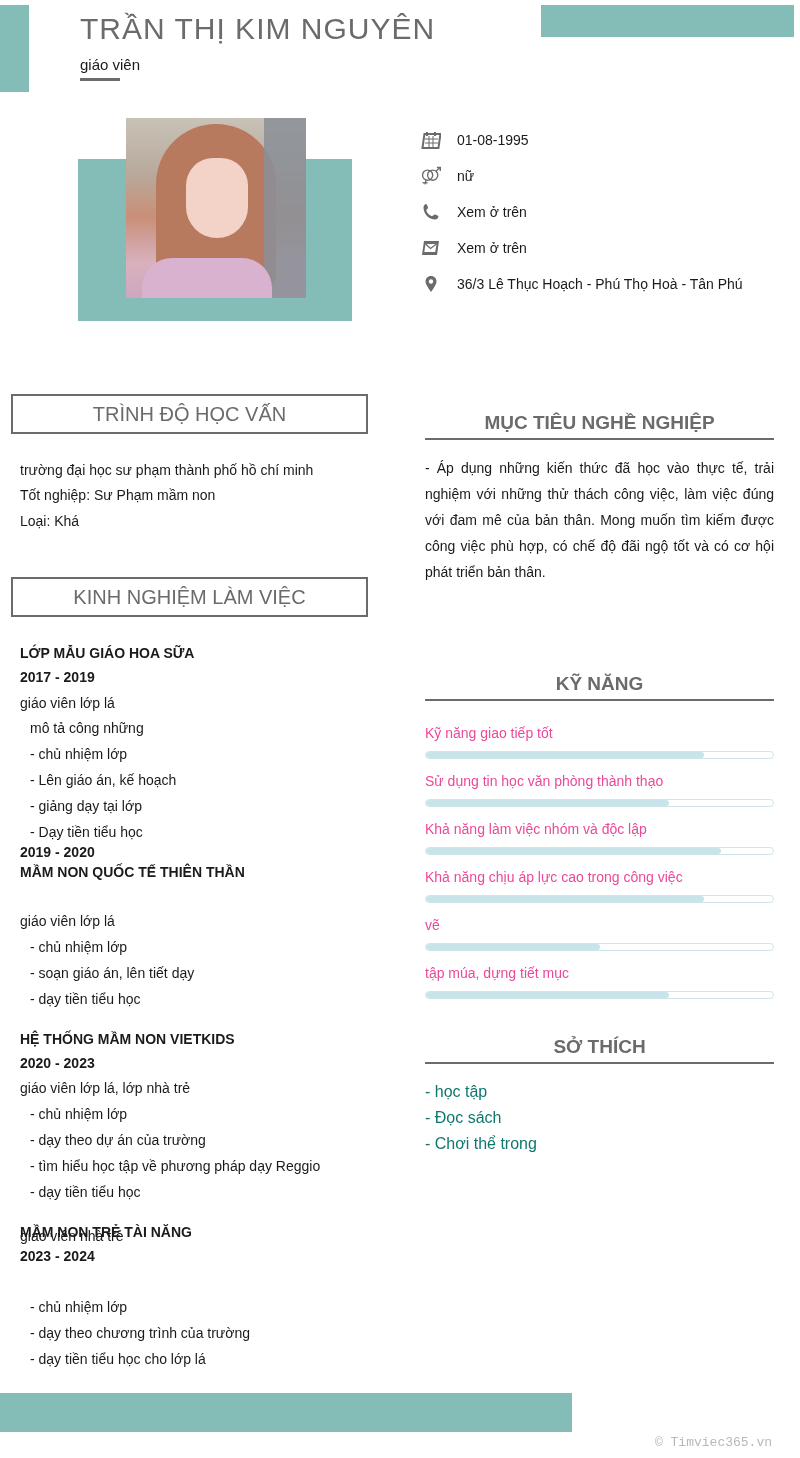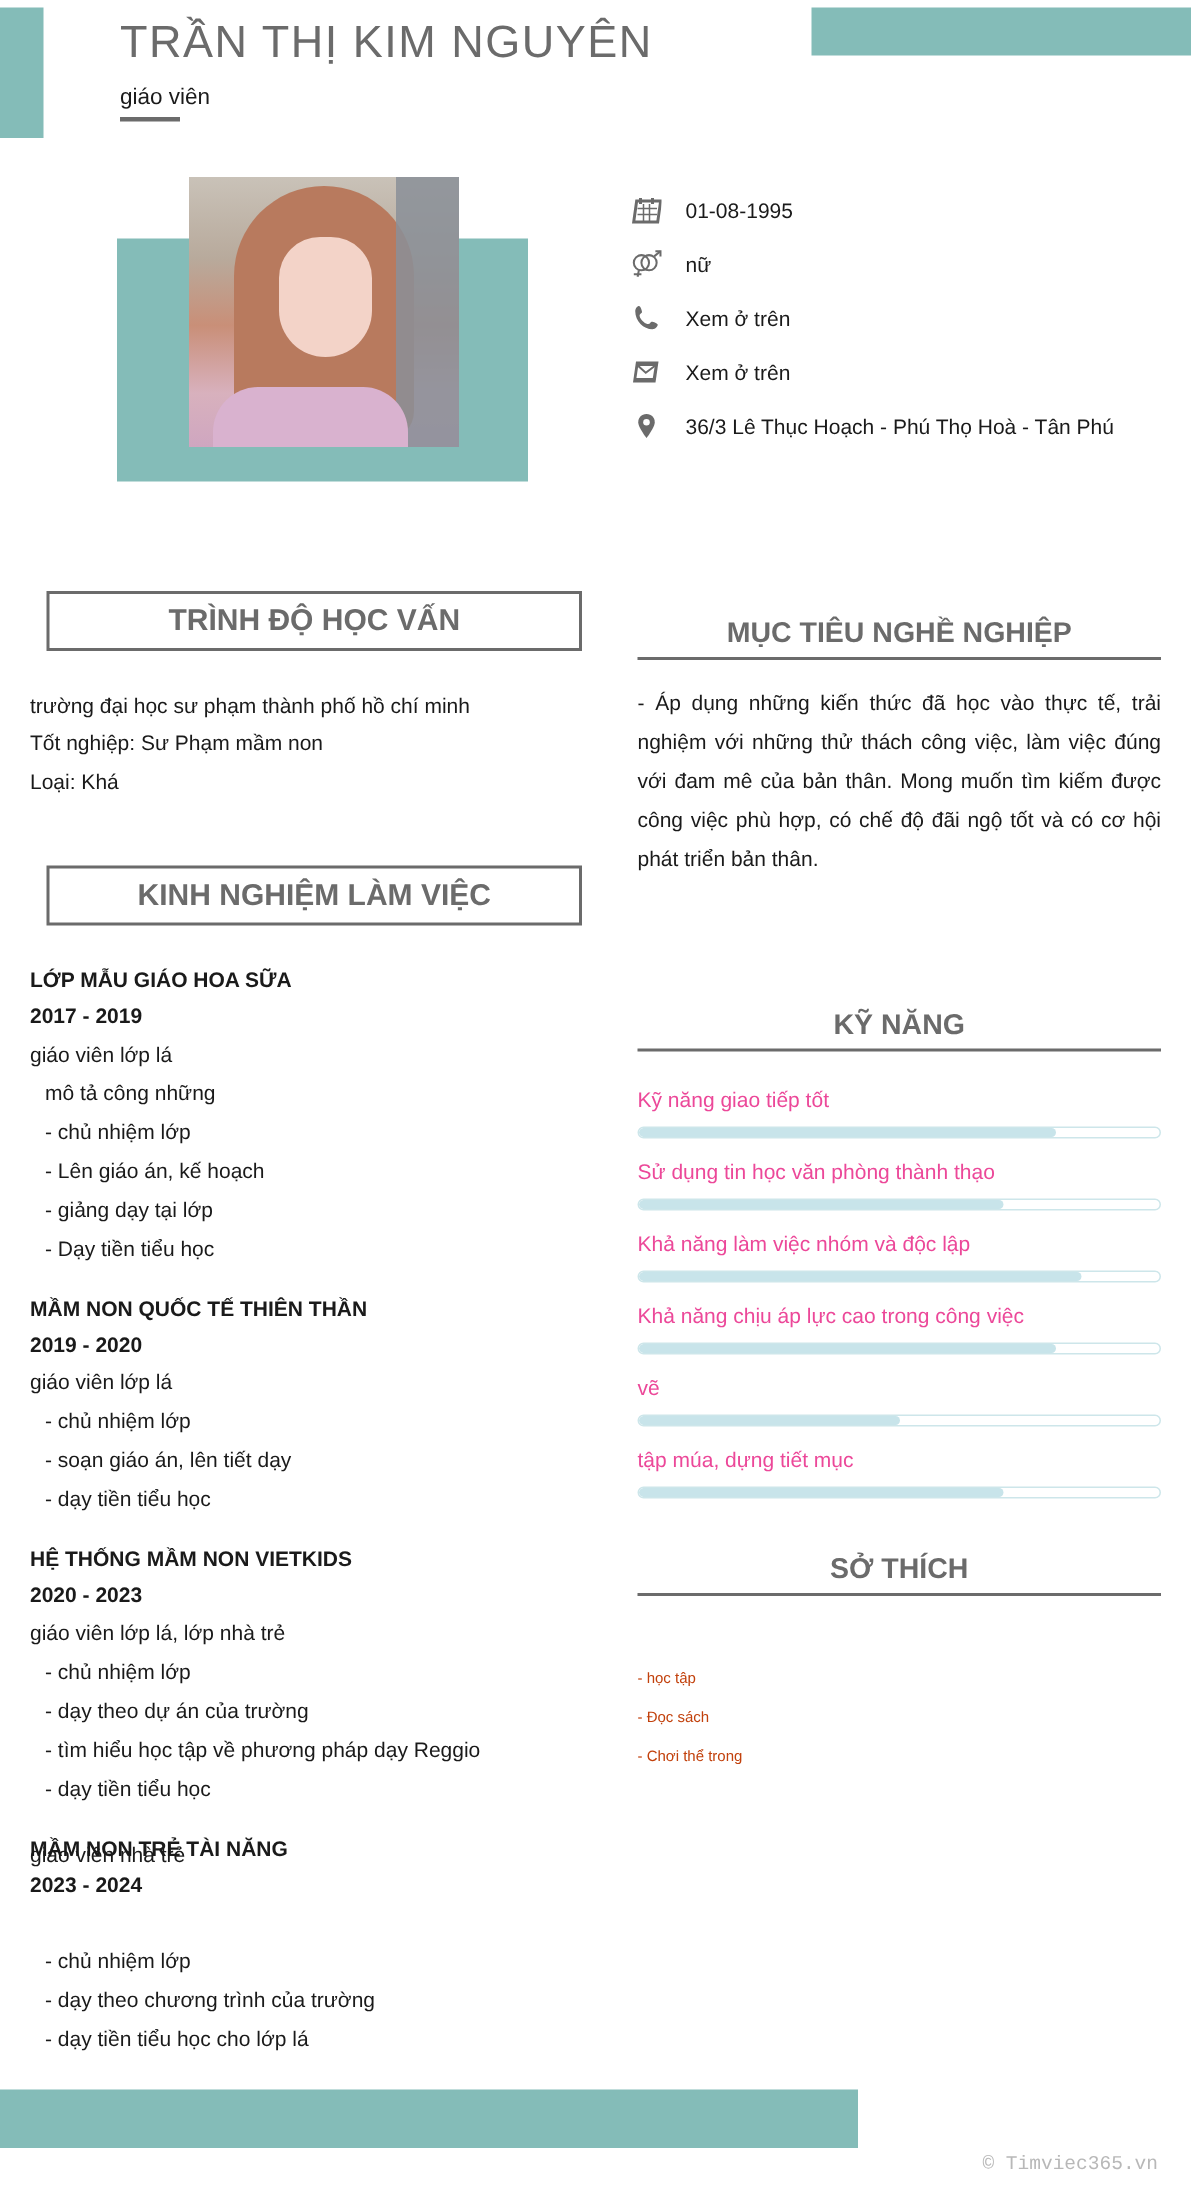--- a/index.html
+++ b/index.html
@@ -21,37 +21,37 @@
   .photo .face { position: absolute; left: 60px; top: 40px; width: 62px; height: 80px; border-radius: 30px 30px 34px 34px; background: #f3d3c8; }
   .photo .curtain { position: absolute; right: 0; top: 0; width: 42px; height: 180px; background: #8a8f98; opacity: .85; }
   .photo .dress { position: absolute; left: 16px; top: 140px; width: 130px; height: 50px; border-radius: 30px 30px 0 0; background: #d9b2cf; }
 
   .contact { position: absolute; left: 420px; top: 128px; }
   .contact-row { position: absolute; left: 0; height: 24px; display: flex; align-items: center; white-space: nowrap; }
   .contact-row .icon { width: 22px; height: 20px; display: inline-flex; align-items: center; justify-content: center; color: #6b6b6b; }
   .contact-row .icon svg { display: block; }
   .contact-row .val { position: absolute; left: 37px; font-size: 14px; color: #1a1a1a; }
 
-  .section-box { position: absolute; left: 31px; width: 357px; height: 40px; border: 2px solid #6b6b6b; text-align: center;
-                 font-size: 20px; font-weight: 700; color: #6b6b6b; line-height: 36px; }
+  .section-box { position: absolute; left: 11px; width: 357px; height: 40px; border: 2px solid #6b6b6b; text-align: center;
+                 font-size: 20px; font-weight: 400; color: #6b6b6b; line-height: 36px; }
   .section-line { position: absolute; left: 425px; width: 349px; text-align: center; font-size: 19px; font-weight: 700; color: #6b6b6b;
                   border-bottom: 2px solid #6b6b6b; padding-bottom: 4px; }
 
   .line { position: absolute; left: 20px; font-size: 14px; color: #1a1a1a; white-space: nowrap; }
   .line.bold { font-weight: 700; }
   .line.indent { left: 30px; }
 
   .objective { position: absolute; left: 425px; top: 455px; width: 349px; font-size: 14px; line-height: 26px; text-align: justify; color: #1a1a1a; }
   .objective p { margin: 0; }
 
   .skill-label { position: absolute; left: 425px; font-size: 14px; color: #ec4899; white-space: nowrap; }
   .skill-bar { position: absolute; left: 425px; width: 349px; height: 8px; border: 1px solid #cde6ea; border-radius: 5px; background: #ffffff; overflow: hidden; }
   .skill-fill { height: 100%; background: #c8e4ea; border-radius: 5px; }
 
-  .hobby { position: absolute; left: 425px; font-size: 10px; color: #c2410c; white-space: nowrap; margin-top: 31px; }
+  .hobby { position: absolute; left: 425px; font-size: 16px; color: #0f766e; white-space: nowrap; }
 
   .watermark { position: absolute; right: 28px; top: 1435px; font-family: "Liberation Mono", "DejaVu Sans Mono", monospace; font-size: 13px; color: #b8b8b8; }
 </style>
 </head>
 <body>
 
 <div class="accent-left"></div>
 <div class="accent-top-right"></div>
 
 <div class="name">TRẦN THỊ KIM NGUYÊN</div>
@@ -130,21 +130,21 @@
 <div class="line bold" style="top:645px;">LỚP MẪU GIÁO HOA SỮA</div>
 <div class="line bold" style="top:669px;">2017 - 2019</div>
 <div class="line" style="top:695px;">giáo viên lớp lá</div>
 <div class="line indent" style="top:720px;">mô tả công những</div>
 <div class="line indent" style="top:746px;">- chủ nhiệm lớp</div>
 <div class="line indent" style="top:772px;">- Lên giáo án, kế hoạch</div>
 <div class="line indent" style="top:798px;">- giảng dạy tại lớp</div>
 <div class="line indent" style="top:824px;">- Dạy tiền tiểu học</div>
 
 <div class="line bold" style="top:864px;">MẦM NON QUỐC TẾ THIÊN THẦN</div>
-<div class="line bold" style="top:888px;">2019 - 2020</div>
+<div class="line bold" style="top:844px;">2019 - 2020</div>
 <div class="line" style="top:913px;">giáo viên lớp lá</div>
 <div class="line indent" style="top:939px;">- chủ nhiệm lớp</div>
 <div class="line indent" style="top:965px;">- soạn giáo án, lên tiết dạy</div>
 <div class="line indent" style="top:991px;">- dạy tiền tiểu học</div>
 
 <div class="line bold" style="top:1031px;">HỆ THỐNG MẦM NON VIETKIDS</div>
 <div class="line bold" style="top:1055px;">2020 - 2023</div>
 <div class="line" style="top:1080px;">giáo viên lớp lá, lớp nhà trẻ</div>
 <div class="line indent" style="top:1106px;">- chủ nhiệm lớp</div>
 <div class="line indent" style="top:1132px;">- dạy theo dự án của trường</div>

